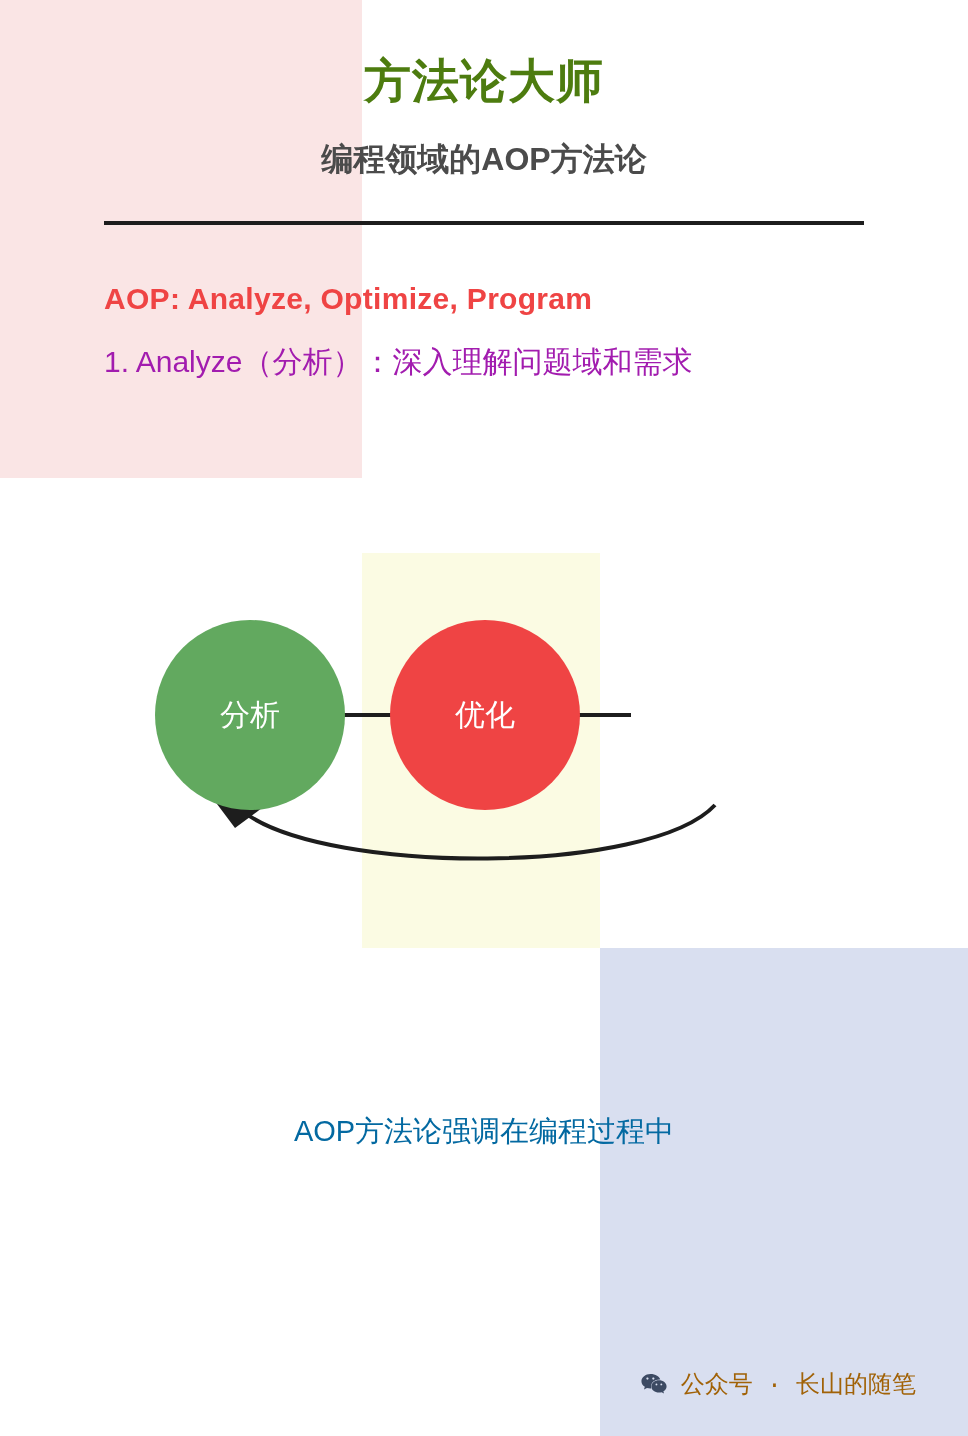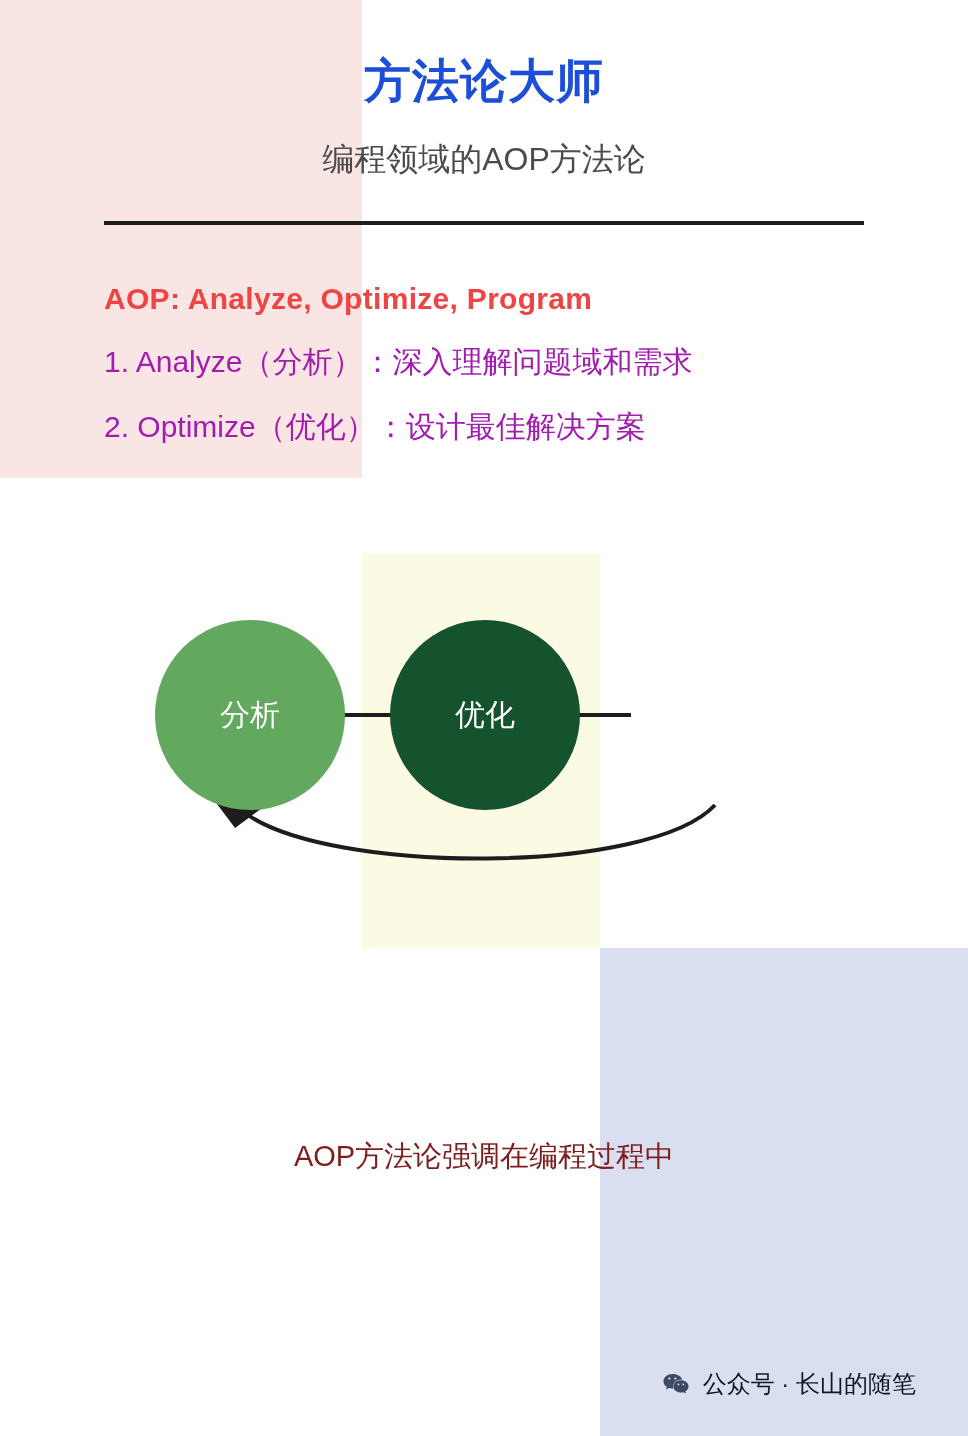--- a/index.html
+++ b/index.html
@@ -56,30 +56,31 @@
 
   .title {
     position: absolute;
     left: 0;
     top: 50px;
     width: 968px;
     text-align: center;
     font-size: 47px;
     font-weight: bold;
     letter-spacing: 1px;
-    color: #1d4ed8;
+    color: #4d7c0f;
   }
   .subtitle {
     position: absolute;
     left: 0;
     top: 138px;
     width: 968px;
     text-align: center;
     font-size: 32px;
     color: #4b4b4b;
+    font-weight: bold;
   }
   .divider {
     position: absolute;
     left: 104px;
     top: 221px;
     width: 760px;
     height: 4px;
     background: #1d1d1d;
   }
 
@@ -120,21 +121,21 @@
     height: 190px;
     border-radius: 50%;
     display: flex;
     align-items: center;
     justify-content: center;
     color: #ffffff;
     font-size: 30px;
     top: 20px;
   }
   .node-1 { left: 155px; background: #62a95f; }
-  .node-2 { left: 390px; background: #14532d; }
+  .node-2 { left: 390px; background: #ef4444; }
   .node-3 { left: 625px; background: #eeb33d; }
 
   .connector {
     position: absolute;
     top: 113px;
     height: 4px;
     background: #1d1d1d;
     z-index: -1;
   }
   .connector-a { left: 340px; width: 56px; }
@@ -146,39 +147,40 @@
     top: 0;
     width: 968px;
     height: 300px;
     pointer-events: none;
   }
 
   
   .footnote {
     position: absolute;
     left: 0;
-    top: 1130px;
+    top: 1105px;
     width: 968px;
     text-align: center;
     font-size: 29px;
     line-height: 52px;
-    color: #7f1d1d;
+    color: #0369a1;
   }
   .footnote div { white-space: nowrap; }
 
   
   .signature {
     position: absolute;
     right: 52px;
     bottom: 36px;
     display: flex;
     align-items: center;
     gap: 12px;
-    color: #0f172a;
+    color: #a16207;
     font-size: 24px;
+    font-family: Liberation Mono, monospace;
   }
   .wechat-icon {
     display: inline-flex;
     align-items: center;
     justify-content: center;
     width: 30px;
     height: 30px;
     color: #3c4a63;
   }
 </style>
@@ -193,21 +195,20 @@
 
   <div class="content">
 
     <div class="title">方法论大师</div>
     <div class="subtitle">编程领域的AOP方法论</div>
     <div class="divider"></div>
 
     <div class="list">
       <div class="list-heading">AOP: Analyze, Optimize, Program</div>
       <div class="list-item">1. Analyze（分析）：深入理解问题域和需求</div>
-      <div class="list-item">2. Optimize（优化）：设计最佳解决方案</div>
     </div>
 
     <div class="diagram">
       <div class="connector connector-a"></div>
       <div class="connector connector-b"></div>
 
       <svg class="loop-svg" viewBox="0 0 968 300">
         <path d="M 715 205 C 650 275, 330 275, 245 213" fill="none" stroke="#1d1d1d" stroke-width="4"></path>
         <polygon points="205,188 262,208 235,228" fill="#1d1d1d"></polygon>
       </svg>

